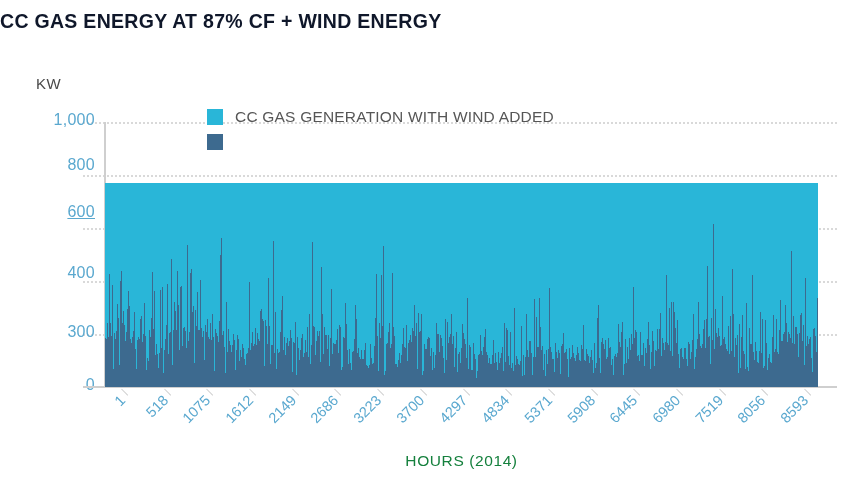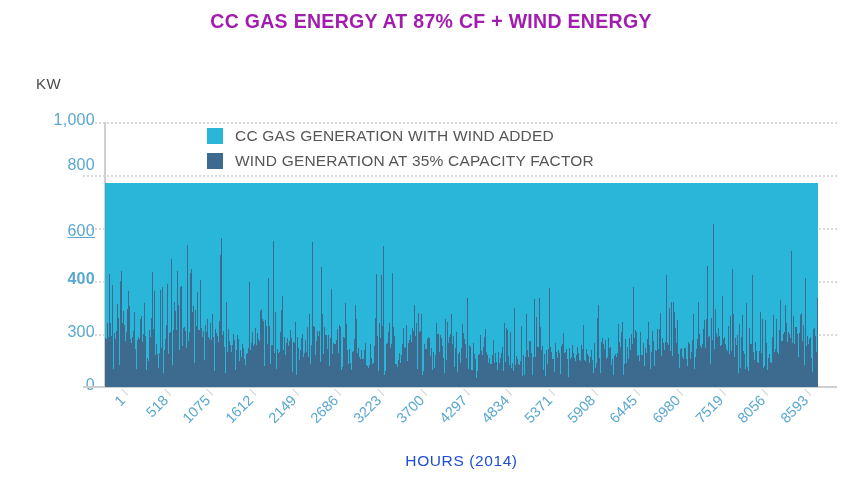--- a/index.html
+++ b/index.html
@@ -21,22 +21,21 @@
     width: 862px;
     height: 487px;
   }
 
   
   .chart-title {
     position: absolute;
     left: 0;
     top: 8px;
     width: 862px;
-    text-align: center;
-    color: #a21caf;
+    color: #0f172a;
     font-size: 19.5px;
     font-weight: bold;
     letter-spacing: 0.3px;
     line-height: 26px;
   }
   .chart-title .tline { display: block; }
 
   
   .y-unit {
     position: absolute;
@@ -99,21 +98,20 @@
     position: absolute;
     left: 105px;
     top: 122px;
   }
 
   
   .legend {
     position: absolute;
     left: 207px;
     top: 104px;
-    margin-top: 19px;
   }
   .legend-row {
     display: flex;
     align-items: center;
     height: 25px;
   }
   .legend-swatch {
     width: 16px;
     height: 16px;
     margin-right: 12px;
@@ -154,21 +152,21 @@
   }
 
   
   .x-axis-title {
     position: absolute;
     left: 105px;
     top: 452px;
     width: 713px;
     text-align: center;
     font-size: 15.5px;
-    color: #1d4ed8;
+    color: #15803d;
     letter-spacing: 0.6px;
   }
 </style>
 </head>
 <body>
 
 <div id="chart-root">
 
   <div class="chart-title">
     <span class="tline">CC GAS ENERGY AT 87% CF + WIND ENERGY</span>
@@ -180,22 +178,22 @@
       <div class="gridline" style="top: 122px;"></div>
       <div class="gridline" style="top: 175px;"></div>
       <div class="gridline" style="top: 228px;"></div>
       <div class="gridline" style="top: 281px;"></div>
       <div class="gridline" style="top: 334px;"></div>
     </div>
 
   <div class="y-ticks-wrap" id="y-ticks">
       <div class="y-tick" style="top: 111px;">1,000</div>
       <div class="y-tick" style="top: 156px;">800</div>
-      <div class="y-tick" style="top: 222px; text-decoration: underline;">600</div>
-      <div class="y-tick" style="top: 270px; font-weight: bold;">400</div>
+      <div class="y-tick" style="top: 203px; text-decoration: underline;">600</div>
+      <div class="y-tick" style="top: 264px;">400</div>
       <div class="y-tick" style="top: 323px;">300</div>
       <div class="y-tick" style="top: 376px;">0</div>
     </div>
 
   <div class="y-spine"></div>
   <div class="x-spine"></div>
 
   <svg class="series-svg" id="series-svg" width="713" height="265" shape-rendering="crispEdges">
       <rect x="0" y="60.949999999999996" width="713" height="204.05" fill="#29b6d8"></rect>
       <g fill="#3d6a8f">
@@ -203,21 +201,20 @@
       </g>
     </svg>
 
   <div class="legend" id="legend">
       <div class="legend-row">
         <span class="legend-swatch" style="background: rgb(41, 182, 216);"></span>
         <span class="legend-label">CC GAS GENERATION WITH WIND ADDED</span>
       </div>
       <div class="legend-row">
         <span class="legend-swatch" style="background: rgb(61, 106, 143);"></span>
-        <span class="legend-label">WIND GENERATION AT 35% CAPACITY FACTOR</span>
       </div>
     </div>
 
   <div class="x-ticks-layer" id="x-ticks">
       <div class="x-tick-mark" style="left: 121px;"></div>
       <div class="x-tick" style="left: 57px; width: 60px;">1</div>
       <div class="x-tick-mark" style="left: 163.688px;"></div>
       <div class="x-tick" style="left: 99.6875px; width: 60px;">518</div>
       <div class="x-tick-mark" style="left: 206.375px;"></div>
       <div class="x-tick" style="left: 142.375px; width: 60px;">1075</div>

